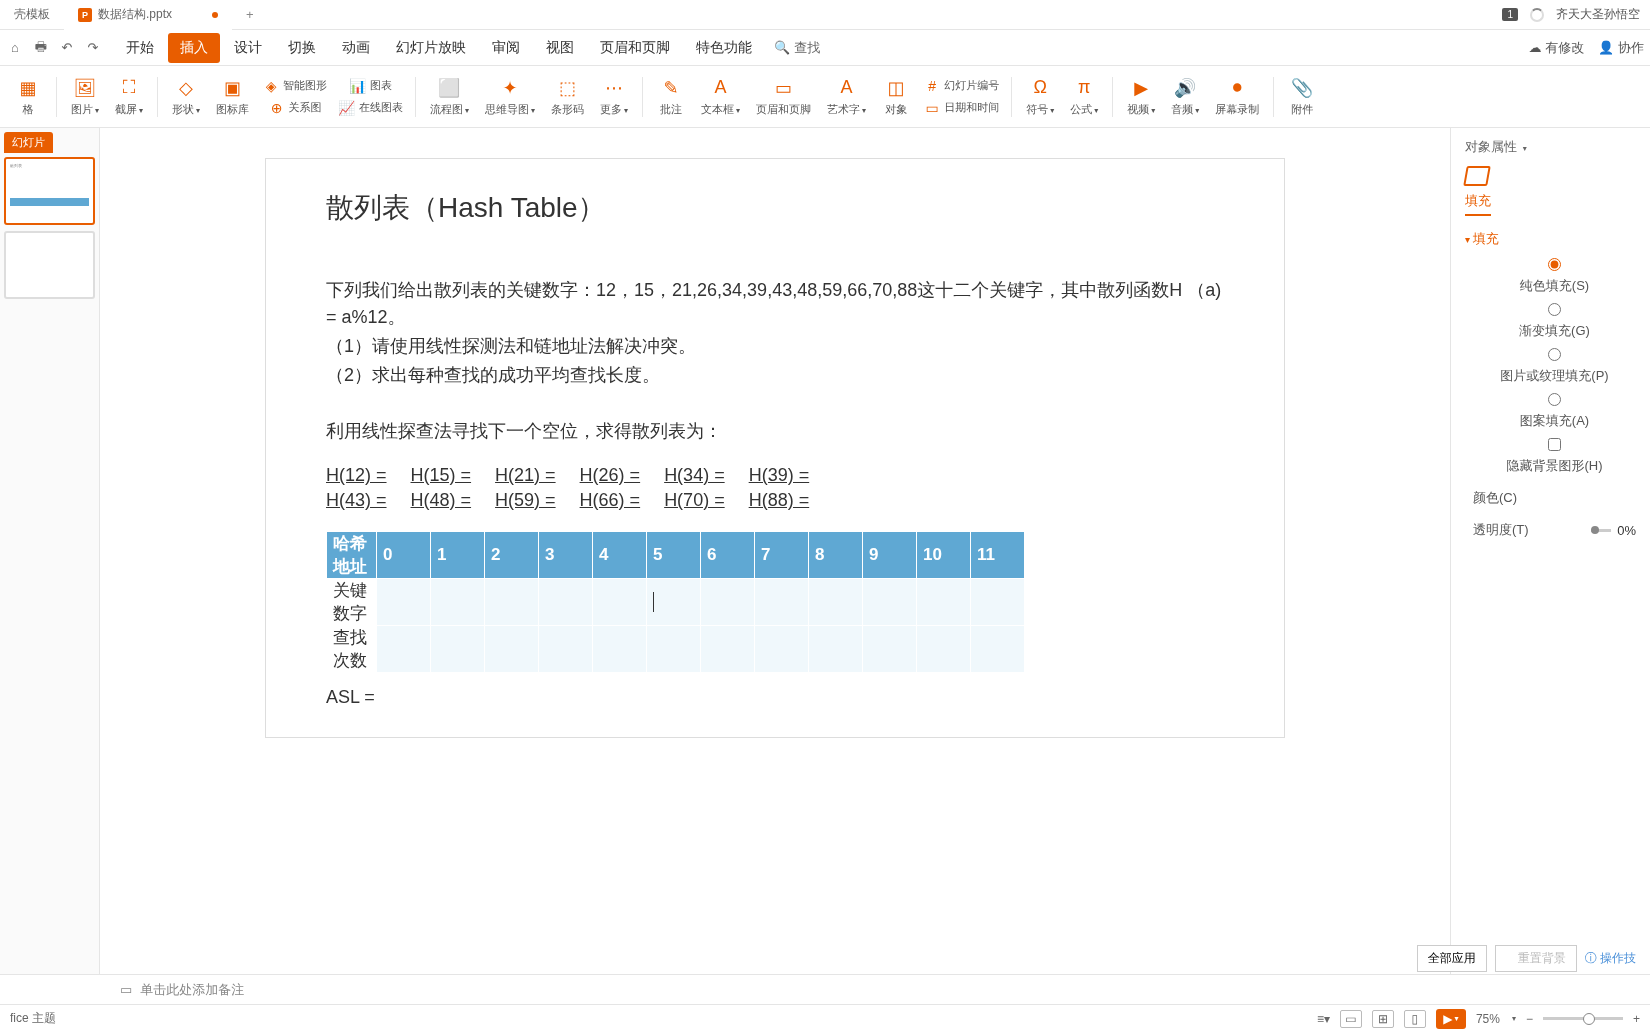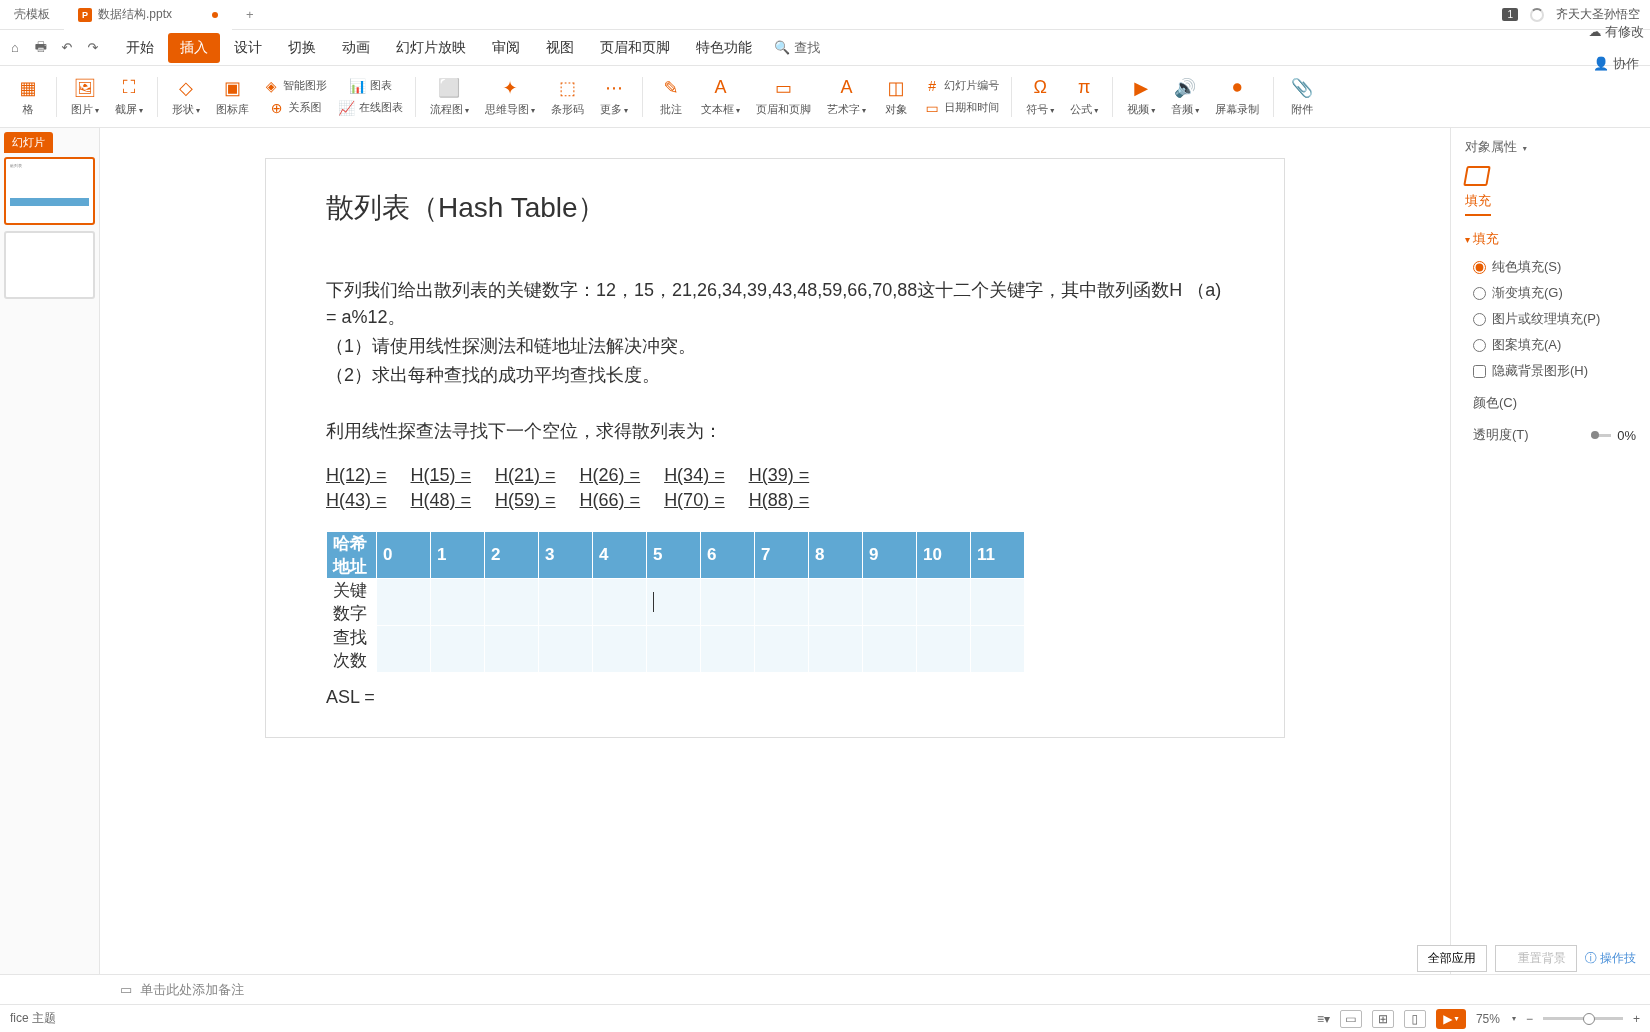--- a/index.html
+++ b/index.html
@@ -16,21 +16,21 @@
 .badge-1 { background: #555; color: #fff; padding: 1px 5px; font-size: 10px; border-radius: 2px; }
 .spinner { width: 14px; height: 14px; border: 2px solid #ddd; border-top-color: #888; border-radius: 50%; }
 
 
 .menubar { height: 36px; display: flex; align-items: center; padding: 0 6px; gap: 2px; border-bottom: 1px solid #e5e5e5; }
 .qat { display: flex; gap: 8px; padding-right: 10px; }
 .qat-btn { width: 18px; height: 18px; color: #666; cursor: pointer; display: flex; align-items: center; justify-content: center; }
 .menu-item { padding: 6px 12px; font-size: 14px; color: #333; cursor: pointer; border-radius: 3px; }
 .menu-item.active { background: #e85d00; color: #fff; }
 .menu-search { margin-left: 8px; display: flex; align-items: center; gap: 4px; color: #666; font-size: 13px; }
-.menu-right { margin-left: auto; display: flex; gap: 14px; align-items: center; color: #555; font-size: 13px; flex-direction: column; }
+.menu-right { margin-left: auto; display: flex; gap: 14px; align-items: center; color: #555; font-size: 13px; }
 
 
 .ribbon { height: 62px; display: flex; align-items: center; padding: 0 8px; gap: 4px; border-bottom: 1px solid #e5e5e5; background: #fff; }
 .rib-btn { display: flex; flex-direction: column; align-items: center; justify-content: center; min-width: 40px; padding: 2px 6px; font-size: 11px; color: #555; cursor: pointer; }
 .rib-btn .ico { width: 22px; height: 22px; margin-bottom: 3px; display: flex; align-items: center; justify-content: center; color: #e85d00; font-size: 18px; }
 .rib-btn.small { flex-direction: row; min-width: auto; gap: 4px; padding: 2px 4px; }
 .rib-btn.small .ico { width: 16px; height: 16px; font-size: 14px; margin: 0; }
 .rib-stack { display: flex; flex-direction: column; gap: 2px; }
 .rib-sep { width: 1px; height: 40px; background: #e5e5e5; margin: 0 4px; }
 .dd { font-size: 8px; margin-left: 2px; }
@@ -59,21 +59,21 @@
 .asl { margin-top: 14px; font-size: 18px; }
 .cursor { display: inline-block; width: 1px; height: 20px; background: #333; vertical-align: middle; }
 
 
 .right-panel { width: 200px; border-left: 1px solid #e5e5e5; padding: 10px 14px; font-size: 13px; }
 .rp-title { color: #666; margin-bottom: 10px; }
 .rp-icon { width: 24px; height: 20px; border: 2px solid #e85d00; border-radius: 2px; transform: skewX(-10deg); margin-bottom: 6px; }
 .rp-tab { color: #e85d00; border-bottom: 2px solid #e85d00; padding-bottom: 4px; display: inline-block; margin-bottom: 14px; }
 .rp-section { color: #e85d00; margin-bottom: 10px; font-size: 13px; }
 .rp-section::before { content: "▾ "; font-size: 10px; }
-.rp-radio { display: flex; align-items: center; gap: 6px; margin-bottom: 8px; margin-left: 8px; color: #555; }
+.rp-radio { display: flex; align-items: center; gap: 6px; margin-bottom: 8px; margin-left: 8px; color: #555; flex-direction: column; }
 .rp-radio input { accent-color: #e85d00; }
 .rp-field { display: flex; justify-content: space-between; margin: 14px 0 14px 8px; color: #555; }
 .rp-slider { display: flex; align-items: center; gap: 6px; margin-left: 8px; }
 .rp-slider-label { color: #555; }
 .rp-track { width: 20px; height: 3px; background: #ccc; position: relative; }
 .rp-thumb { width: 8px; height: 8px; background: #888; border-radius: 50%; position: absolute; top: -3px; left: 0; }
 .rp-bottom { position: absolute; bottom: 60px; right: 14px; display: flex; gap: 8px; align-items: center; }
 .rp-btn { border: 1px solid #ccc; padding: 4px 10px; font-size: 12px; background: #fff; cursor: pointer; }
 .rp-btn.disabled { color: #bbb; padding-left: 22px; }
 .rp-link { color: #4a90d9; font-size: 12px; }

